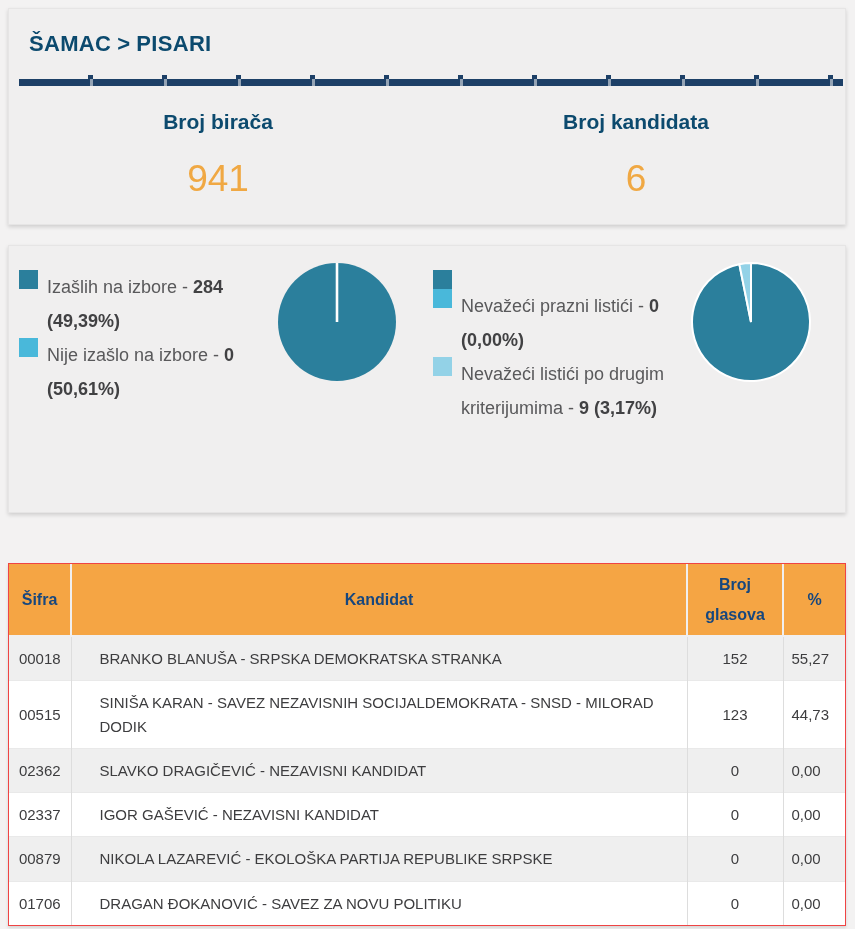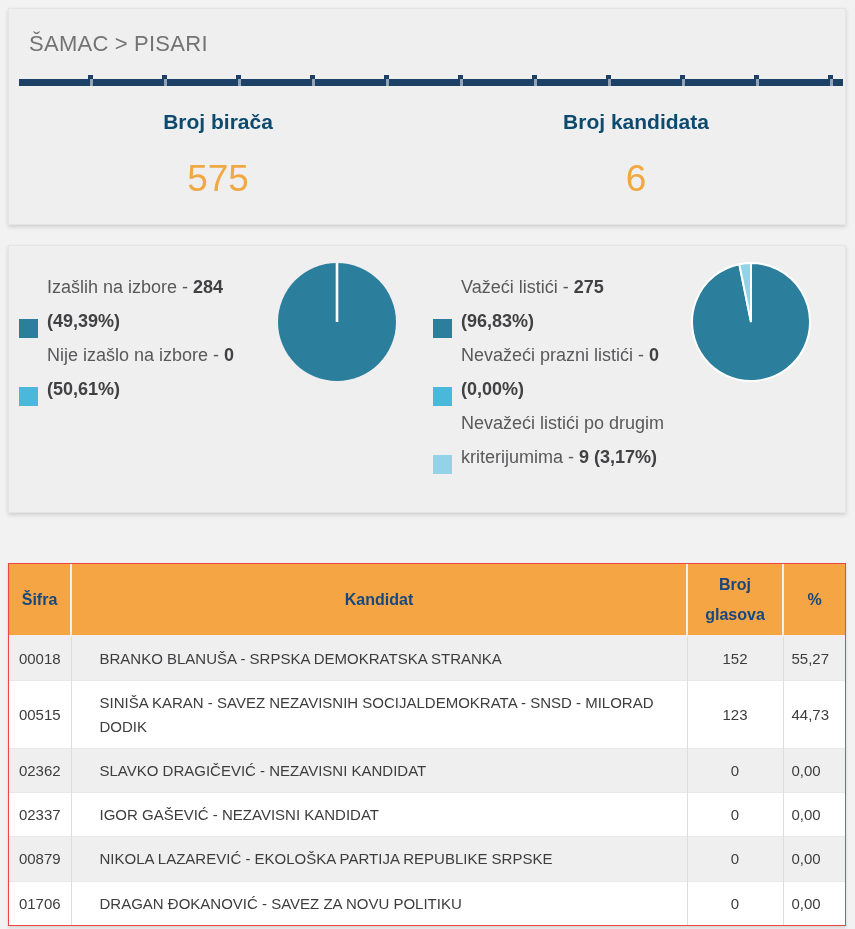--- a/index.html
+++ b/index.html
@@ -7,41 +7,41 @@
     width:855px;height:929px;background:#f3f2f2;
     font-family:"Liberation Sans",sans-serif;
     -webkit-font-smoothing:antialiased;overflow:hidden;
   }
   .card{
     margin-left:8px;margin-right:9px;background:#f0efef;
     border:1px solid #e6e5e5;box-shadow:0 2px 4px rgba(0,0,0,.15);
   }
   
   #top-card{margin-top:8px;padding-bottom:24px;}
-  .breadcrumb{padding:22px 0 12px 20px;font-size:22px;color:#737373;letter-spacing:.3px;}
+  .breadcrumb{padding:22px 0 12px 20px;font-size:22px;color:#0c4a6e;letter-spacing:.3px;font-weight:bold;}
   .breadcrumb span{cursor:pointer;}
   .breadcrumb .sep{margin:0 6px;}
   .divider{height:7px;background:#1d4067;margin:10px 2px 0 10px;position:relative;}
   .divider::before{
     content:"";position:absolute;top:-4px;left:0;right:0;height:4px;
     background:repeating-linear-gradient(90deg,transparent 0 69px,#1d4067 69px 74px);
   }
   .divider::after{
     content:"";position:absolute;top:0;bottom:0;left:0;right:0;
     background:repeating-linear-gradient(90deg,transparent 0 71px,rgba(244,244,244,.55) 71px 74px);
   }
   .stats{display:flex;margin-top:24px;}
   .stat{flex:1;text-align:center;}
   .stat-label{font-size:21px;font-weight:700;color:#0c4a6e;}
   .stat-value{font-size:37px;color:#f0a843;margin-top:24px;}
   
   #charts-card{margin-top:20px;display:flex;padding:12px 0 16px 8px;min-height:238px;align-items:flex-start;}
   .chart-panel{flex:1;display:flex;align-items:flex-start;}
   .legend{width:250px;padding:12px 0 0 2px;}
-  .legend-item{display:flex;align-items:flex-end;cursor:pointer;}
+  .legend-item{display:flex;align-items:flex-start;cursor:pointer;}
   .legend-swatch{width:19px;height:19px;flex:0 0 19px;margin-right:9px;}
   .legend-text{width:218px;font-size:18px;line-height:34px;color:#59595b;}
   .legend-text b{color:#414143;}
   .pie{width:124px;height:124px;margin-top:2px;margin-left:6px;cursor:pointer;}
   
   #table-card{margin-top:50px;background:#1d4ed8;border:1px solid #ef4444;box-shadow:0 2px 3px rgba(0,0,0,.12);}
   table{width:100%;border-collapse:collapse;font-size:15px;color:#3d3d3f;table-layout:fixed;}
   col.col-code{width:62px;}
   col.col-votes{width:96px;}
   col.col-pct{width:62px;}
@@ -66,21 +66,21 @@
 <body>
 
 <div class="card" id="top-card">
   <div class="breadcrumb">
     <span>ŠAMAC</span><span class="sep">&gt;</span><span>PISARI</span>
   </div>
   <div class="divider"></div>
   <div class="stats">
     <div class="stat">
       <div class="stat-label">Broj birača</div>
-      <div class="stat-value">575</div>
+      <div class="stat-value">941</div>
     </div>
     <div class="stat">
       <div class="stat-label">Broj kandidata</div>
       <div class="stat-value">6</div>
     </div>
   </div>
 </div>
 
 <div class="card" id="charts-card">
   <div class="chart-panel">
@@ -97,21 +97,20 @@
 </div>
     <svg class="pie" viewBox="0 0 124 124">
         <circle cx="62" cy="62" r="59" fill="#2b7f9c"></circle>
         <line x1="62" y1="62" x2="62" y2="3" stroke="#fff" stroke-width="2.6"></line>
       </svg>
   </div>
   <div class="chart-panel">
     <div class="legend">
   <div class="legend-item">
     <span class="legend-swatch" style="background: rgb(43, 127, 156);"></span>
-    <span class="legend-text"><span class="lg-label">Važeći listići - </span><b class="lg-value">275 (96,83%)</b></span>
   </div>
 
   <div class="legend-item">
     <span class="legend-swatch" style="background: rgb(73, 184, 218);"></span>
     <span class="legend-text"><span class="lg-label">Nevažeći prazni listići - </span><b class="lg-value">0 (0,00%)</b></span>
   </div>
 
   <div class="legend-item">
     <span class="legend-swatch" style="background: rgb(147, 210, 231);"></span>
     <span class="legend-text"><span class="lg-label">Nevažeći listići po drugim kriterijumima - </span><b class="lg-value">9 (3,17%)</b></span>

